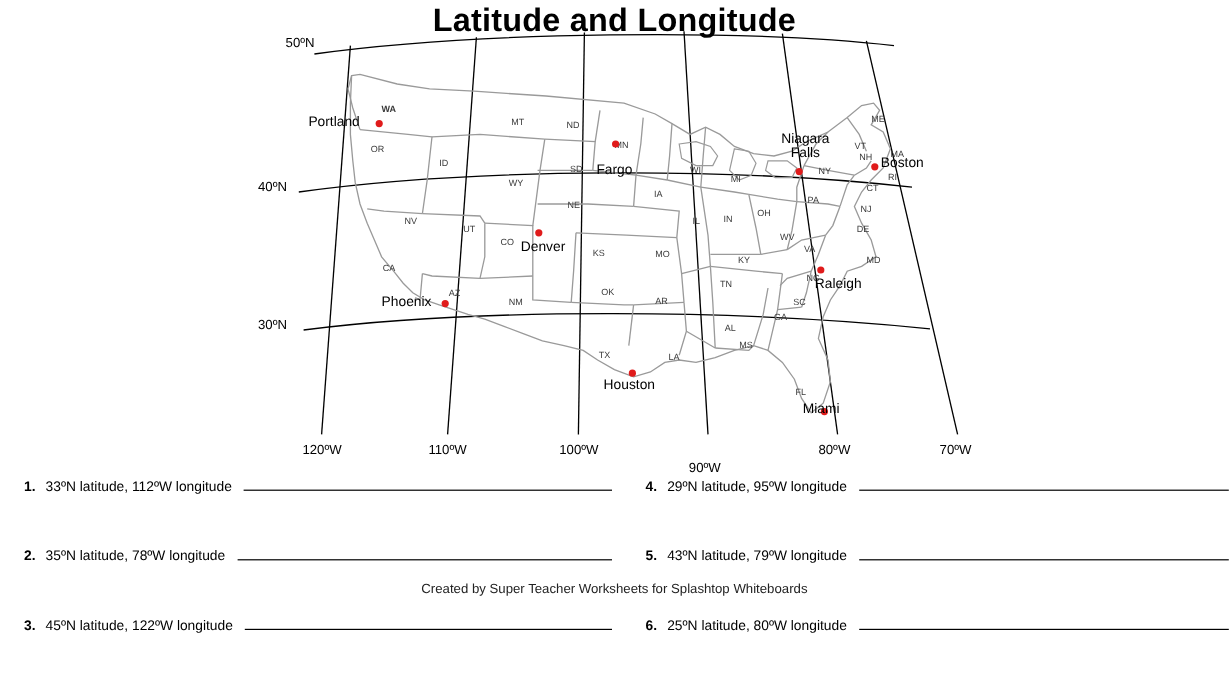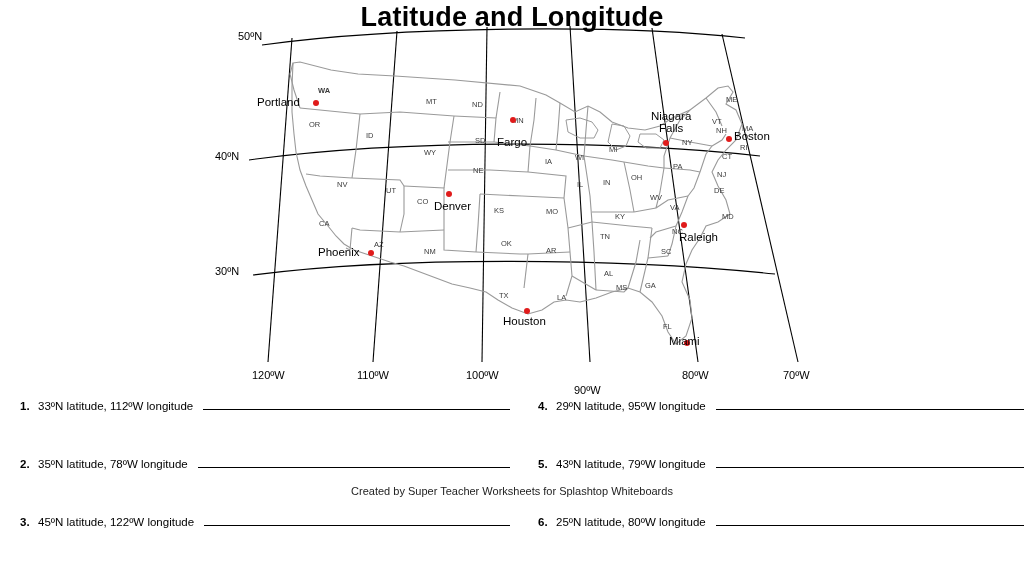--- a/index.html
+++ b/index.html
@@ -234,21 +234,21 @@
         <div class="state-abbr" style="left: 318px; top: 86px; font-weight: bold;">WA</div>
         <div class="state-abbr" style="left: 309px; top: 120px;">OR</div>
         <div class="state-abbr" style="left: 366px; top: 131px;">ID</div>
         <div class="state-abbr" style="left: 426px; top: 97px;">MT</div>
         <div class="state-abbr" style="left: 472px; top: 100px;">ND</div>
         <div class="state-abbr" style="left: 512px; top: 116px;">MN</div>
         <div class="state-abbr" style="left: 475px; top: 136px;">SD</div>
         <div class="state-abbr" style="left: 424px; top: 148px;">WY</div>
         <div class="state-abbr" style="left: 473px; top: 166px;">NE</div>
         <div class="state-abbr" style="left: 545px; top: 157px;">IA</div>
-        <div class="state-abbr" style="left: 575px; top: 153px;">WI</div>
+        <div class="state-abbr" style="left: 575px; top: 137px;">WI</div>
         <div class="state-abbr" style="left: 609px; top: 145px;">MI</div>
         <div class="state-abbr" style="left: 337px; top: 180px;">NV</div>
         <div class="state-abbr" style="left: 386px; top: 186px;">UT</div>
         <div class="state-abbr" style="left: 417px; top: 197px;">CO</div>
         <div class="state-abbr" style="left: 494px; top: 206px;">KS</div>
         <div class="state-abbr" style="left: 546px; top: 207px;">MO</div>
         <div class="state-abbr" style="left: 577px; top: 180px;">IL</div>
         <div class="state-abbr" style="left: 603px; top: 178px;">IN</div>
         <div class="state-abbr" style="left: 631px; top: 173px;">OH</div>
         <div class="state-abbr" style="left: 673px; top: 162px;">PA</div>
@@ -268,21 +268,21 @@
         <div class="state-abbr" style="left: 672px; top: 227px;">NC</div>
         <div class="state-abbr" style="left: 600px; top: 232px;">TN</div>
         <div class="state-abbr" style="left: 661px; top: 247px;">SC</div>
         <div class="state-abbr" style="left: 546px; top: 246px;">AR</div>
         <div class="state-abbr" style="left: 501px; top: 239px;">OK</div>
         <div class="state-abbr" style="left: 424px; top: 247px;">NM</div>
         <div class="state-abbr" style="left: 374px; top: 240px;">AZ</div>
         <div class="state-abbr" style="left: 319px; top: 219px;">CA</div>
         <div class="state-abbr" style="left: 572px; top: 283px; padding-left: 44px;">MS</div>
         <div class="state-abbr" style="left: 604px; top: 269px;">AL</div>
-        <div class="state-abbr" style="left: 645px; top: 281px;">GA</div>
+        <div class="state-abbr" style="left: 645px; top: 260px;">GA</div>
         <div class="state-abbr" style="left: 557px; top: 293px;">LA</div>
         <div class="state-abbr" style="left: 499px; top: 291px;">TX</div>
         <div class="state-abbr" style="left: 663px; top: 322px;">FL</div>
       </div>
 
     <div class="city-dot" style="left:313px; top:100px;"></div>
     <div class="city-dot" style="left:510px; top:117px;"></div>
     <div class="city-dot" style="left:663px; top:140px;"></div>
     <div class="city-dot" style="left:726px; top:136px;"></div>
     <div class="city-dot" style="left:446px; top:191px;"></div>

